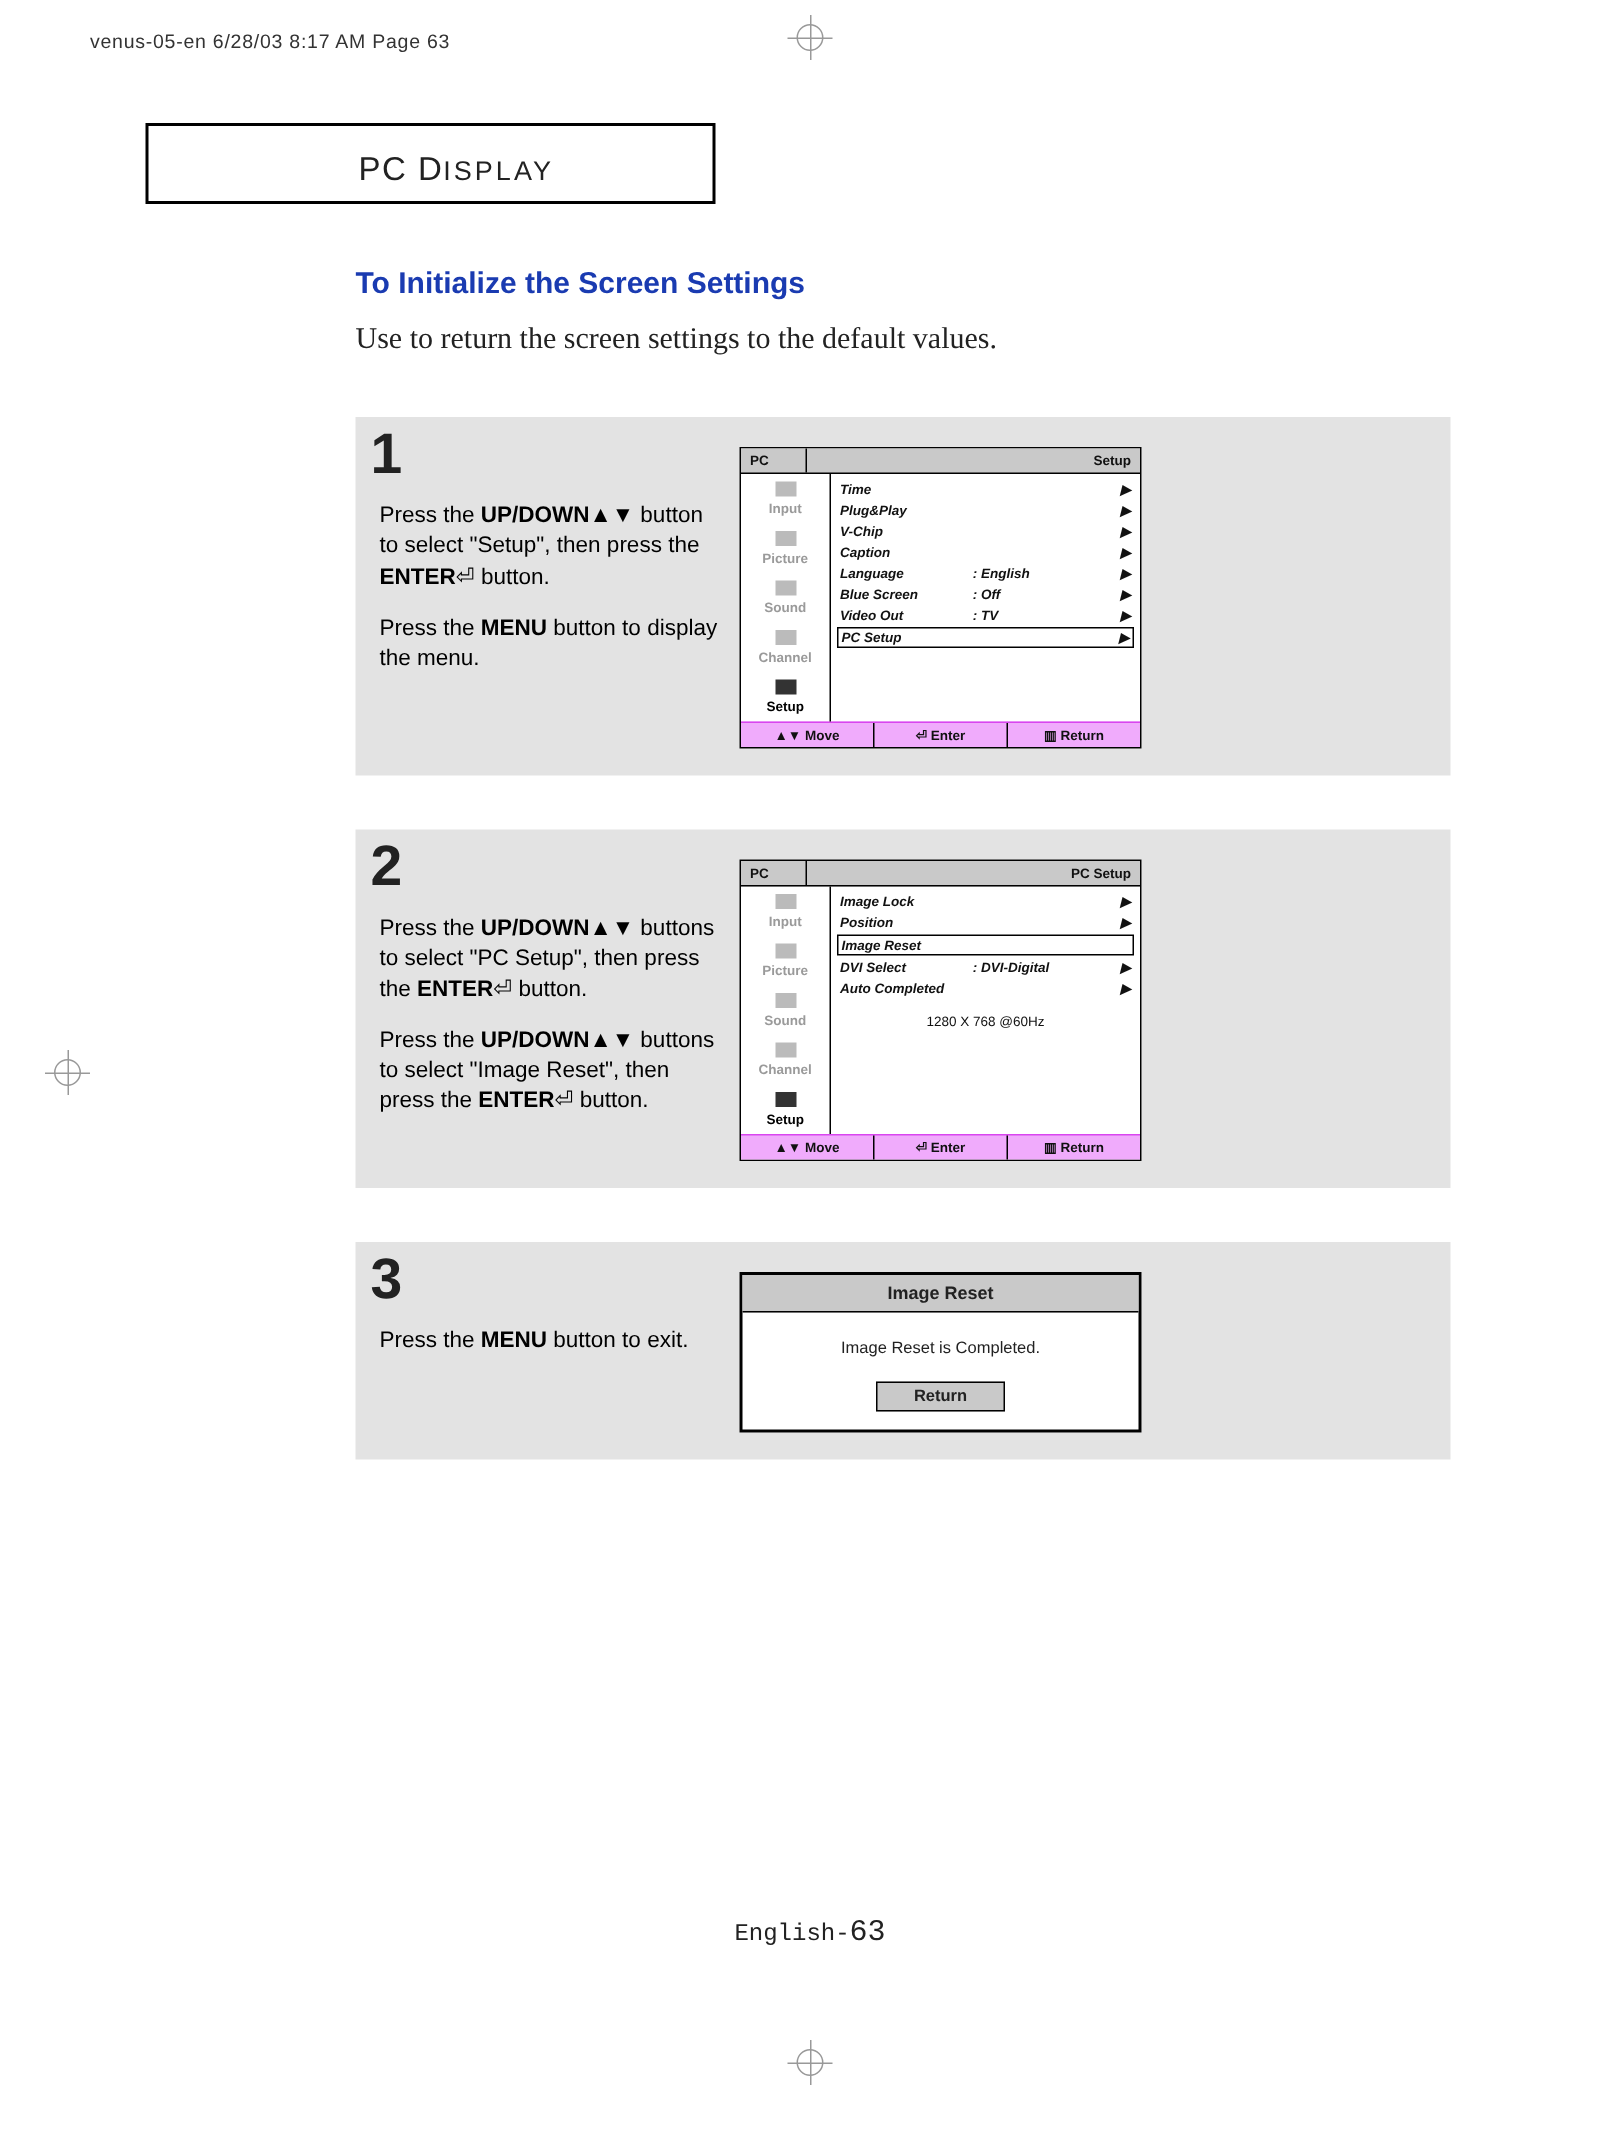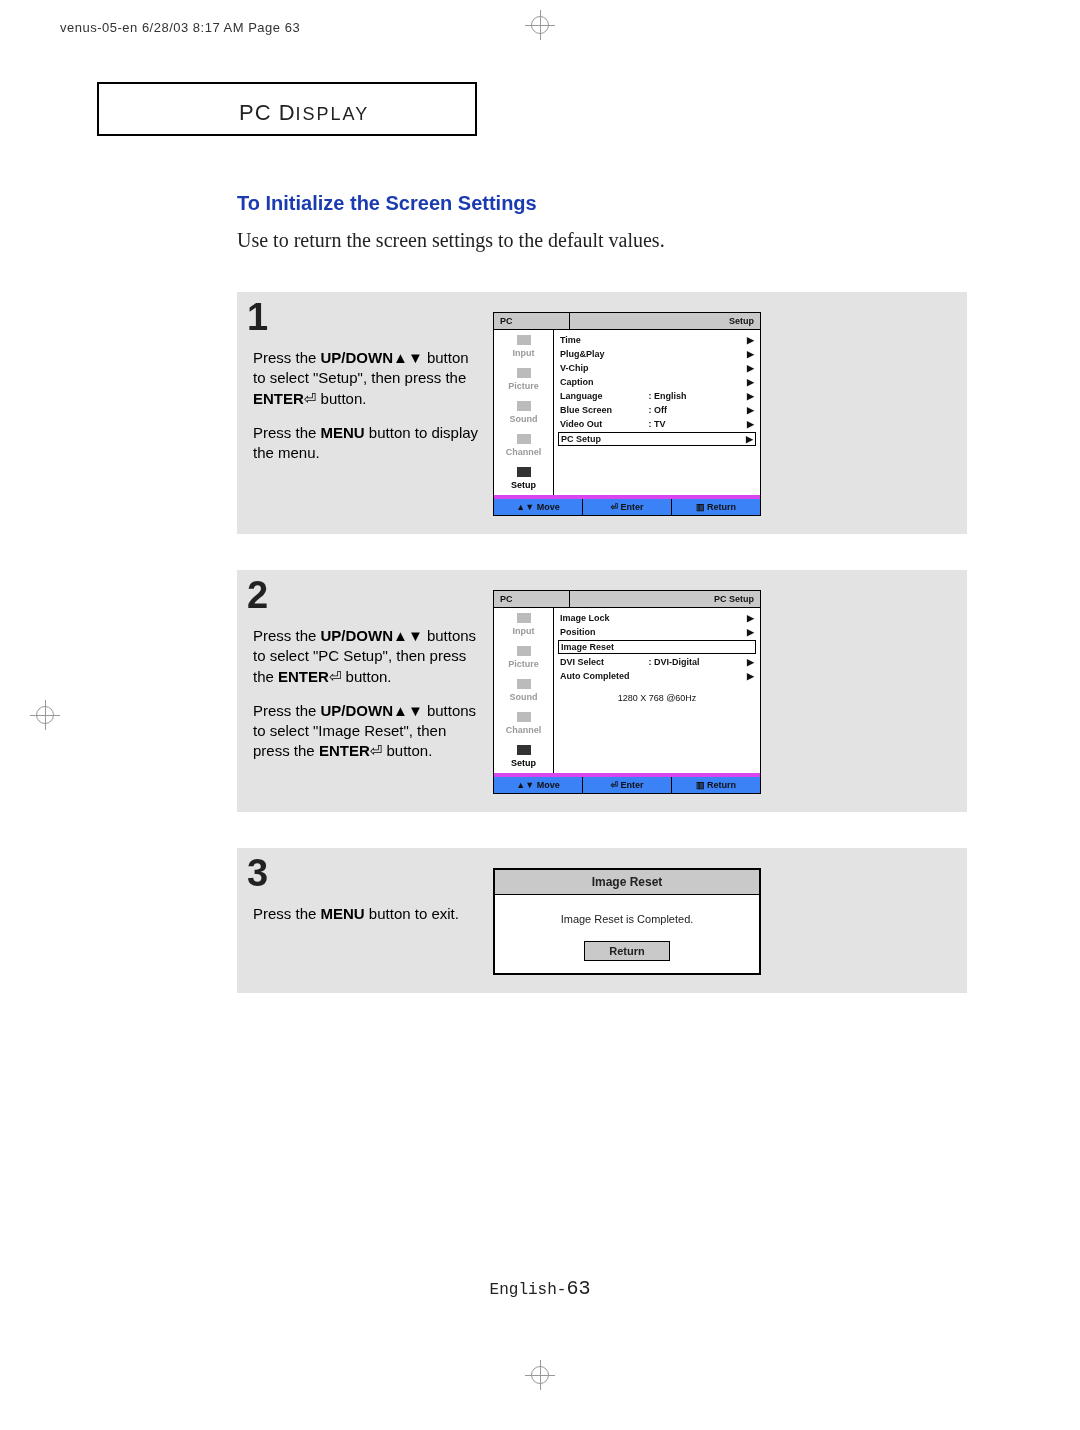--- a/index.html
+++ b/index.html
@@ -13,51 +13,51 @@
   .reg::before { width: 30px; height: 1px; }
   .reg::after { width: 1px; height: 30px; }
   .reg-circle { width: 18px; height: 18px; border: 1px solid #999; border-radius: 50%; }
 
   .page { position: absolute; top: 82px; left: 97px; width: 870px; }
 
   .section-tab { border: 2px solid #000; padding: 16px 22px 8px 140px; display: inline-block; width: 380px; }
   .section-tab-text { font-size: 22px; letter-spacing: 1px; }
   .section-tab-text .sm { font-size: 18px; letter-spacing: 2px; }
 
-  .content { margin-left: 140px; margin-top: 56px; }
+  .content { margin-left: 140px; margin-top: 42px; }
   .heading { color: #1a3bb1; font-weight: bold; font-size: 20px; margin-bottom: 14px; }
   .intro { font-family: Georgia, 'Times New Roman', serif; font-size: 20px; margin-bottom: 40px; }
 
   .step-block { background: #e3e3e3; margin-bottom: 36px; padding: 12px 16px 18px 16px; position: relative; }
   .step-num { font-size: 38px; font-weight: 900; position: absolute; top: 4px; left: 10px; font-family: Arial, sans-serif; }
   .step-text { margin-left: 0; width: 220px; font-size: 15px; line-height: 1.35; color: #000; padding-top: 44px; }
   .step-text.narrow { width: 230px; }
   .step-text p { margin-bottom: 14px; }
   .step-row { display: flex; align-items: flex-start; }
   .bold { font-weight: bold; }
 
   .osd { border: 1px solid #000; background: #fff; width: 268px; font-size: 9px; font-weight: bold; color: #111; }
   .osd-head { display: flex; background: #c9c9c9; border-bottom: 1px solid #000; }
-  .osd-head .left { padding: 3px 6px; border-right: 1px solid #000; width: 76px; }
+  .osd-head .left { padding: 3px 6px; border-right: 1px solid #000; width: 44px; }
   .osd-head .right { flex: 1; text-align: right; padding: 3px 6px; }
   .osd-body { display: flex; }
   .osd-sidebar { width: 60px; border-right: 1px solid #000; }
   .osd-sidebar div { padding: 5px 4px; color: #9a9a9a; font-weight: bold; display: flex; align-items: center; gap: 3px; flex-direction: column; }
   .osd-sidebar div.active { color: #000; }
   .osd-sidebar .ico { width: 14px; height: 10px; background: #bbb; display: inline-block; }
   .osd-sidebar div.active .ico { background: #333; }
   .osd-main { flex: 1; padding: 3px 4px; }
-  .osd-row { display: flex; align-items: center; padding: 2px 2px; }
+  .osd-row { display: flex; align-items: center; padding: 2px 2px; font-style: italic; }
   .osd-row.boxed { border: 1px solid #000; margin: 1px 0; padding: 1px 2px; }
   .osd-row .lbl { flex: 0 0 86px; }
   .osd-row .mid { flex: 0 0 8px; text-align: center; }
   .osd-row .val { flex: 1; }
   .osd-row .arrow { margin-left: auto; }
   .osd-center { text-align: center; padding: 10px 0; font-weight: normal; }
-  .osd-foot { display: flex; background: #3b82f6; border-top: 4px solid #d946ef; }
+  .osd-foot { display: flex; background: #f0abfc; border-top: 1px solid #d946ef; }
   .osd-foot div { flex: 1; text-align: center; padding: 3px 0; border-right: 1px solid #000; }
   .osd-foot div:last-child { border-right: none; }
 
   .dialog { border: 2px solid #000; background: #fff; width: 268px; font-size: 12px; text-align: center; padding-bottom: 12px; }
   .dialog-title { background: #c9c9c9; font-weight: bold; padding: 5px 0; border-bottom: 1px solid #000; font-size: 12px; }
   .dialog-msg { padding: 18px 0 16px 0; font-size: 11px; }
   .dialog-btn { display: inline-block; background: #c9c9c9; border: 1px solid #000; padding: 3px 24px; font-weight: bold; font-size: 11px; }
 
   .page-number { position: absolute; bottom: 130px; left: 50%; transform: translateX(-50%); font-family: Liberation Mono, monospace; font-size: 16px; }
   .page-number .big { font-size: 20px; }

